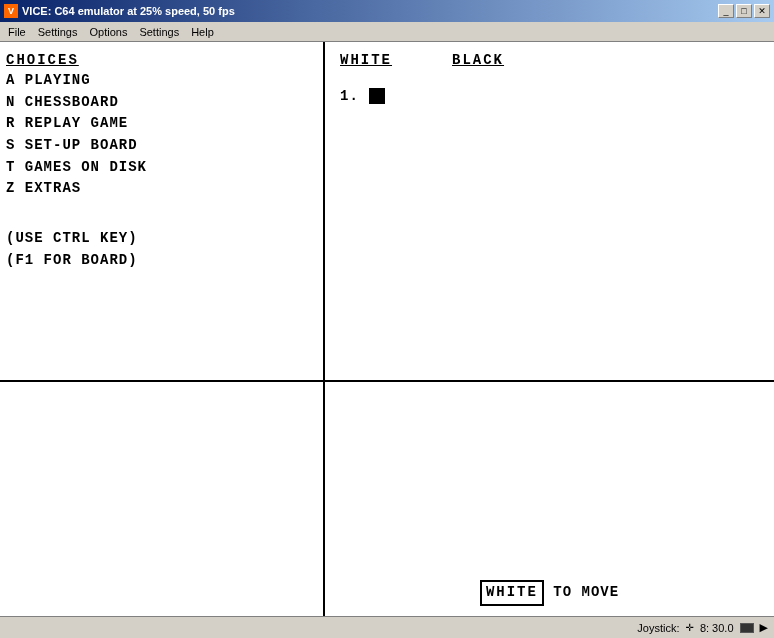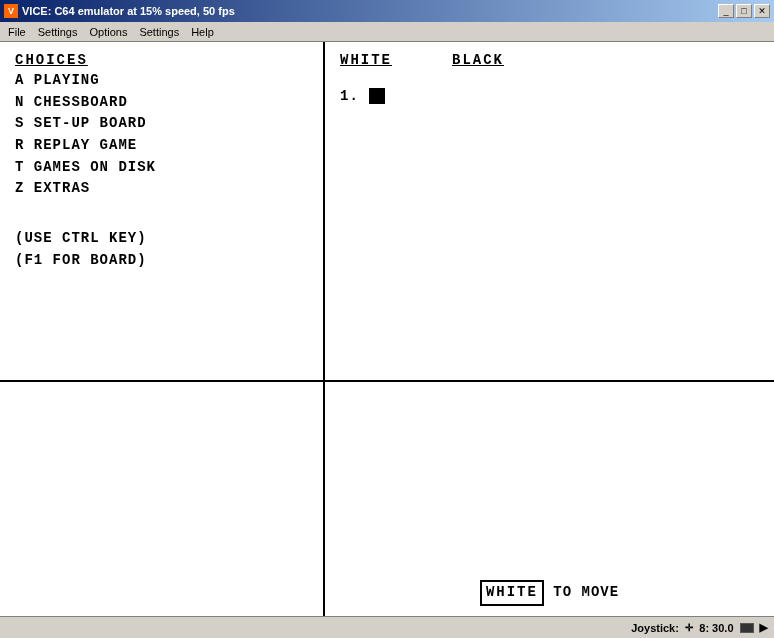--- a/index.html
+++ b/index.html
@@ -110,21 +110,21 @@
       background: black;
     }
 
     
     .left-panel {
       position: absolute;
       left: 0;
       top: 0;
       width: 323px;
       height: 340px;
-      padding: 10px 15px;
+      padding: 10px 6px;
     }
 
     
     .right-panel-top {
       position: absolute;
       left: 325px;
       top: 0;
       right: 0;
       height: 340px;
       padding: 10px 15px;
@@ -192,21 +192,20 @@
     .status-bar {
       width: 100%;
       height: 22px;
       background: #d4d0c8;
       border-top: 1px solid #808080;
       display: flex;
       align-items: center;
       justify-content: flex-end;
       padding: 8px 6px;
       gap: 6px;
-      font-weight: bold;
     }
     .status-text {
       font-size: 11px;
       color: #000;
       font-family: Arial, sans-serif;
     }
     .joystick-icon {
       display: inline-block;
       font-size: 10px;
     }
@@ -217,21 +216,21 @@
       border: 1px solid #555;
       display: inline-block;
     }
   </style>
 </head>
 <body>
 
 <div class="title-bar">
   <div class="title-bar-text">
     <span class="title-icon">V</span>
-    <span>VICE: C64 emulator at 15% speed, 50 fps</span>
+    <span>VICE: C64 emulator at 25% speed, 50 fps</span>
   </div>
   <div class="title-buttons">
     <div class="title-btn">_</div>
     <div class="title-btn">□</div>
     <div class="title-btn close">✕</div>
   </div>
 </div>
 
 <div class="menu-bar">
   <span class="menu-item">File</span>
@@ -246,22 +245,22 @@
 
     <div class="v-divider"></div>
 
     <div class="h-divider"></div>
 
     <div class="left-panel">
       <div class="c64-title">CHOICES</div>
       <div class="menu-choices c64-text">
         <div>A  PLAYING</div>
         <div>N  CHESSBOARD</div>
+        <div>R  REPLAY GAME</div>
         <div>S  SET-UP BOARD</div>
-        <div>R  REPLAY GAME</div>
         <div>T  GAMES ON DISK</div>
         <div>Z  EXTRAS</div>
       </div>
       <div class="c64-text" style="margin-top:28px;">
         <div>(USE CTRL KEY)</div>
         <div>(F1 FOR BOARD)</div>
       </div>
     </div>
 
     <div class="right-panel-top">

